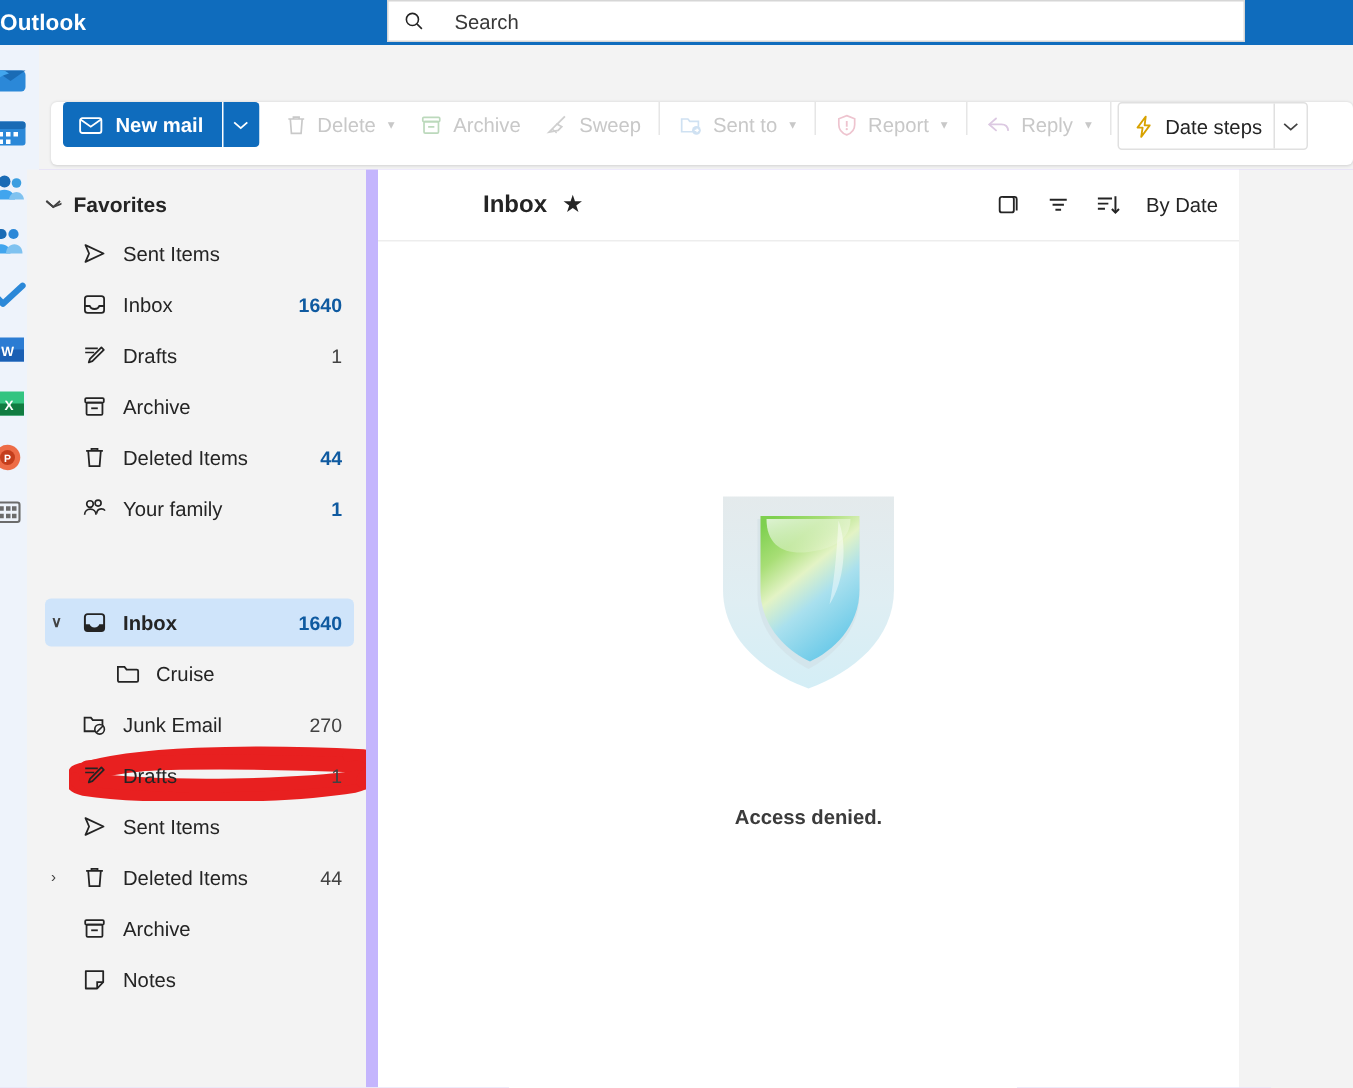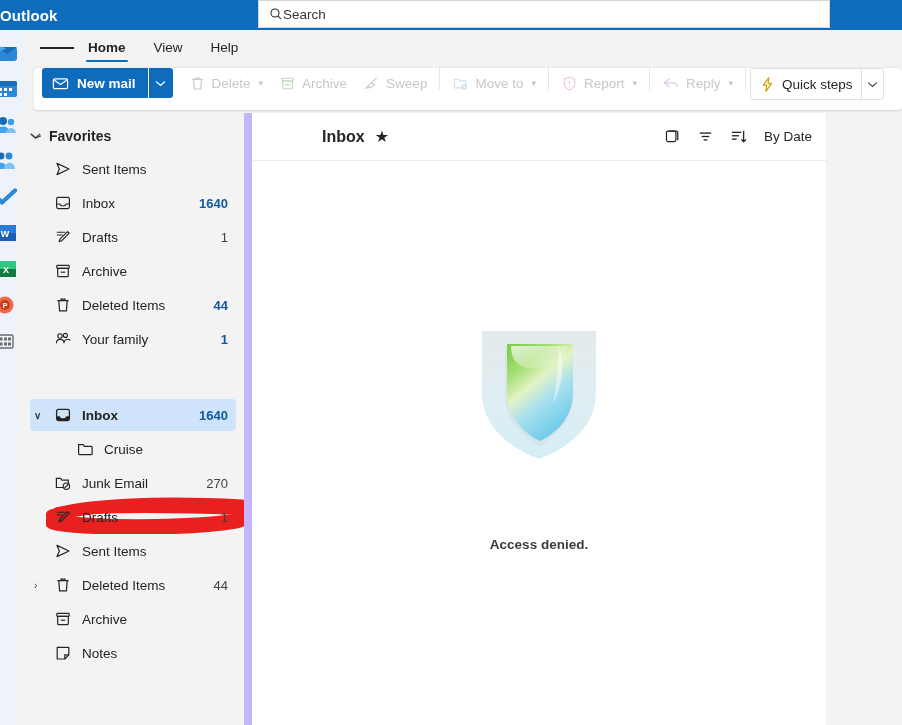--- a/index.html
+++ b/index.html
@@ -17,21 +17,21 @@
     background: #0f6cbd;
     display: flex; align-items: center;
   }
   .brand {
     color: #ffffff; font-size: 15px; font-weight: bold;
     margin-left: -4px; padding-left: 4px; letter-spacing: .1px;
   }
   .searchbox {
     position: absolute; left: 258px; top: 0px; width: 572px; height: 28px;
     background: #ffffff; border: 1px solid #d6d6d6;
-    display: flex; align-items: center; gap: 0; padding: 0 10px;
+    display: flex; align-items: center; gap: 20px; padding: 0 10px;
   }
   .searchbox .ph { color: #383838; font-size: 13.5px; }
 
   
   .rail {
     position: absolute; left: 0; top: 30px; width: 26px; height: 695px;
     background: #eef3fb;
     display: flex; flex-direction: column; align-items: flex-start;
     padding-top: 12px; gap: 14px;
   }
@@ -209,30 +209,20 @@
           <rect x="10" y="7.5" width="3" height="3"></rect>
         <rect x="14" y="7.5" width="3" height="3"></rect>
           <rect x="5.5" y="12.5" width="3" height="3"></rect>
         <rect x="10" y="12.5" width="3" height="3"></rect>
           <rect x="14" y="12.5" width="3" height="3"></rect>
       </g>
     </svg>
   </div>
 
   <div class="ribbonwrap">
-    <div class="tabsrow">
-      <div class="hamb">
-        <span></span>
-          <span></span>
-          <span></span>
-      </div>
-      <div class="tab active">Home</div>
-      <div class="tab">View</div>
-      <div class="tab">Help</div>
-    </div>
 
     <div class="ribbon">
 
       <div class="newmail">
         <div class="main">
           <svg width="17" height="17" viewBox="0 0 18 18">
             <rect x="1.5" y="4" width="15" height="10.5" rx="1.6" fill="none" stroke="#ffffff" stroke-width="1.3"></rect>
             <path d="M1.8 5l7.2 5 7.2-5" fill="none" stroke="#ffffff" stroke-width="1.3"></path>
           </svg>
           <span>New mail</span>
@@ -271,21 +261,21 @@
       </div>
 
       <div class="sep"></div>
 
       <div class="tbtn">
         <svg width="17" height="17" viewBox="0 0 18 18">
           <path d="M2.6 4.6h4.4l1.3 1.6h6.1v7.4H2.6z" fill="none" stroke="#cfe1f2" stroke-width="1.2"></path>
           <circle cx="13" cy="12.6" r="3.1" fill="#cfe1f2"></circle>
           <path d="M11.8 12.6h2.4M13.1 11.5l1.2 1.1-1.2 1.1" fill="none" stroke="#ffffff" stroke-width="0.9"></path>
         </svg>
-        <span>Move to</span>
+        <span>Sent to</span>
         <span class="chev">▾</span>
       </div>
 
       <div class="sep"></div>
 
       <div class="tbtn">
         <svg width="17" height="17" viewBox="0 0 18 18">
           <path d="M9 2.2l5.6 2.2v4.2c0 3.6-2.4 6-5.6 7.2-3.2-1.2-5.6-3.6-5.6-7.2V4.4z" fill="none" stroke="#eec4cf" stroke-width="1.2"></path>
           <line x1="9" y1="6" x2="9" y2="10" stroke="#eec4cf" stroke-width="1.3"></line>
           <circle cx="9" cy="11.8" r="0.8" fill="#eec4cf"></circle>
@@ -305,21 +295,21 @@
         <span class="chev">▾</span>
       </div>
 
       <div class="sep"></div>
 
       <div class="qsbox">
         <div class="tbtn enabled">
           <svg width="17" height="17" viewBox="0 0 18 18">
             <path d="M10.4 1.8L4.6 9.6h3.6l-1 6.6 6-8.2h-3.6z" fill="none" stroke="#d8a200" stroke-width="1.3" stroke-linejoin="round"></path>
           </svg>
-          <span>Quick steps</span>
+          <span>Date steps</span>
         </div>
         <div class="qsplit">
           <svg width="11" height="7" viewBox="0 0 12 8">
             <path d="M1 1.8L6 6.2l5-4.4" fill="none" stroke="#424242" stroke-width="1.3"></path>
           </svg>
         </div>
       </div>
 
     </div>
   </div>

